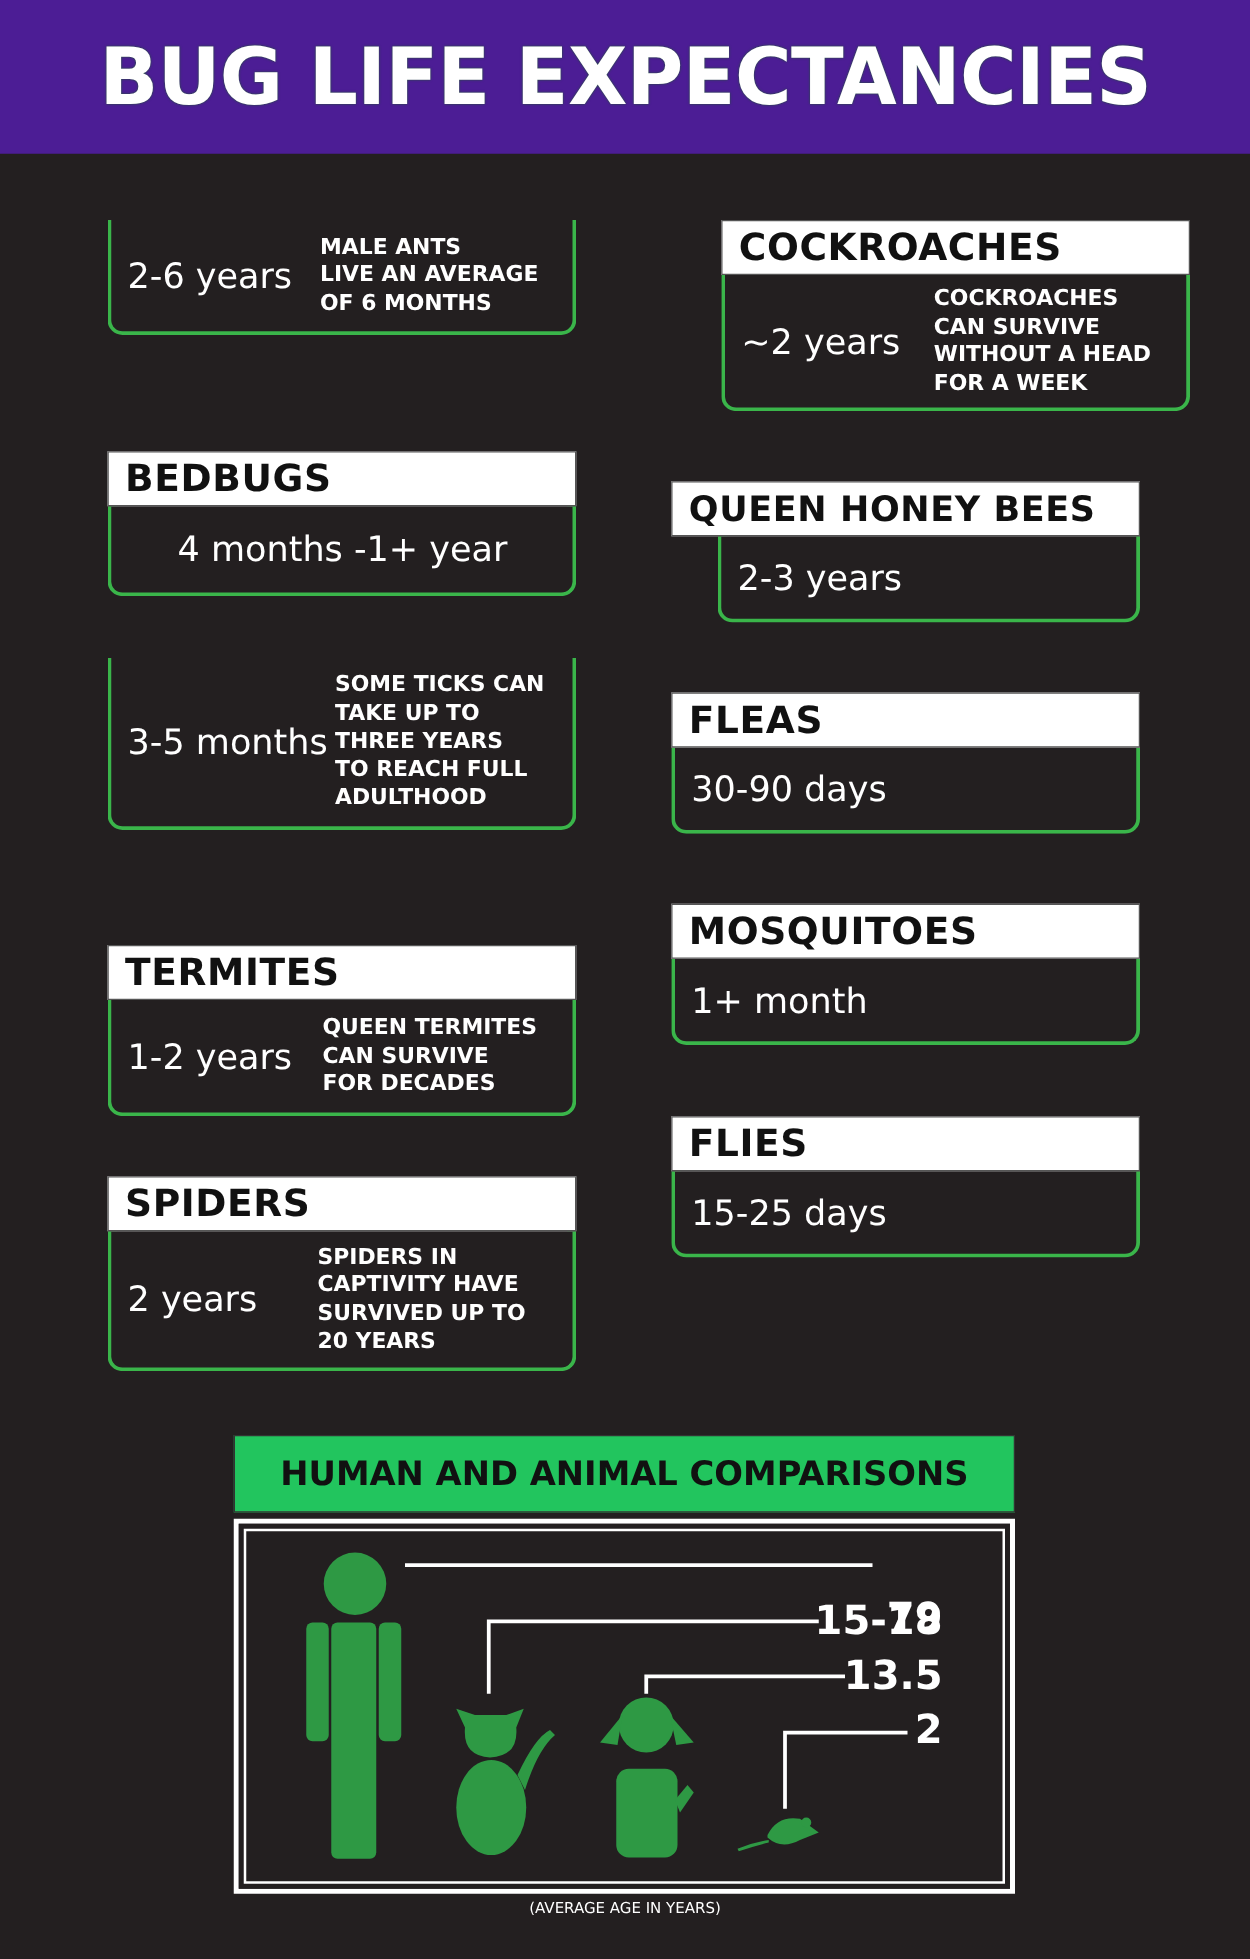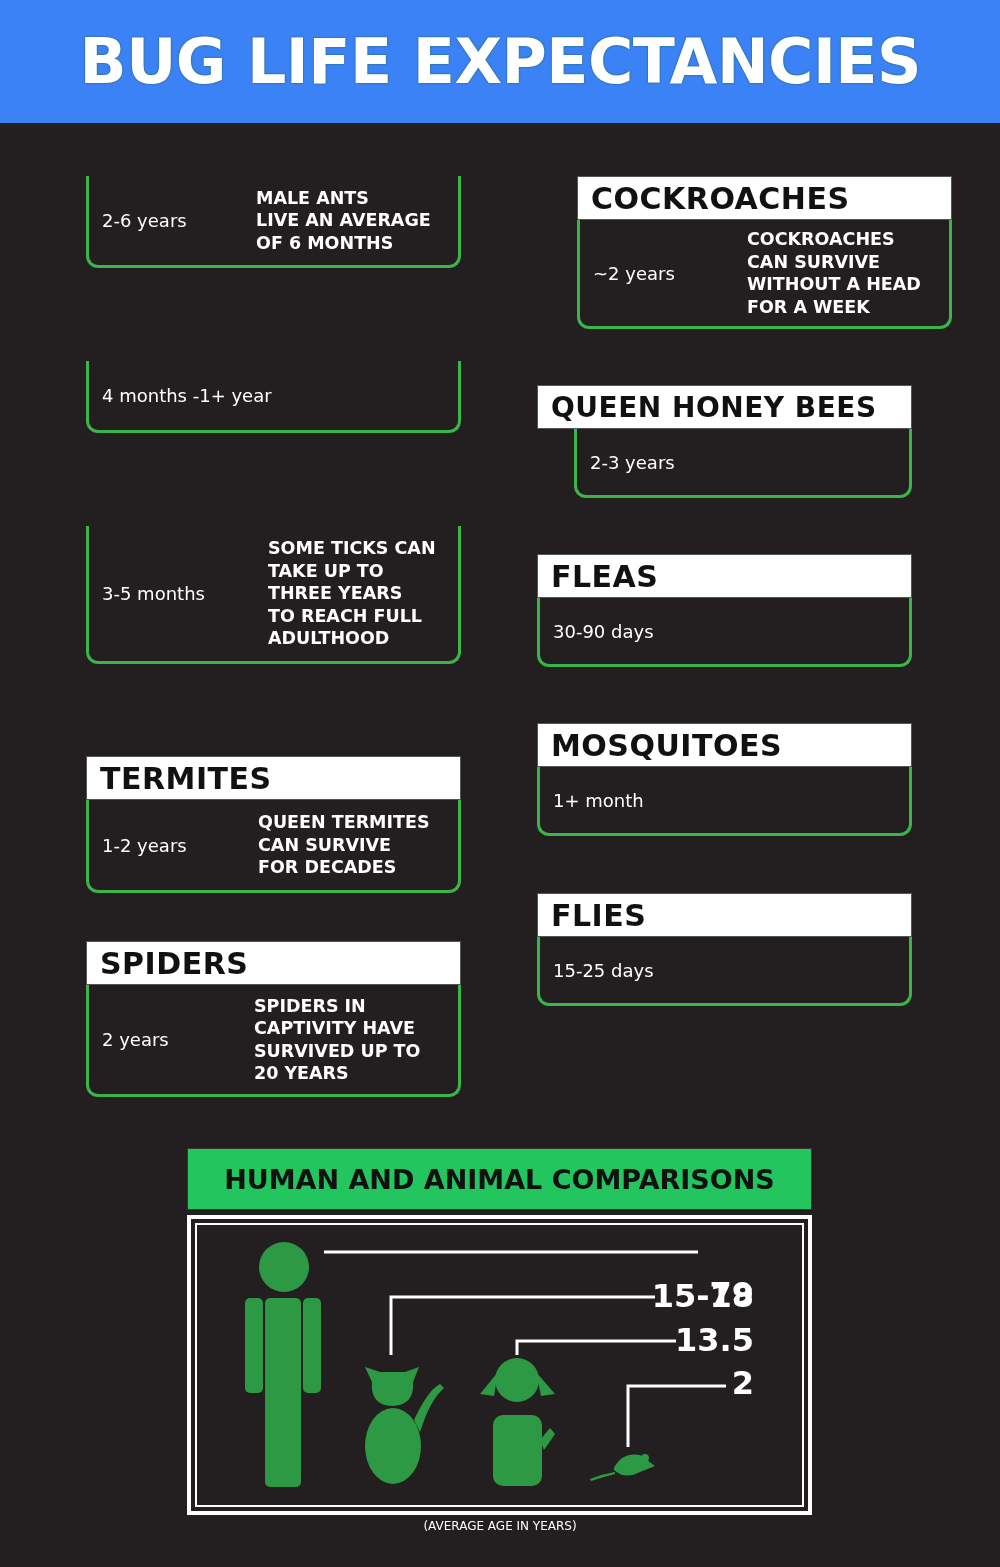--- a/index.html
+++ b/index.html
@@ -1,42 +1,42 @@
 <!DOCTYPE html>
 <html><head>
 <meta charset="utf-8">
 <style>
   html, body { margin:0; padding:0; }
   body {
     width:1000px; height:1567px; background:#231f20; position:relative; overflow:hidden;
     font-family:"Liberation Sans", sans-serif;
   }
   .banner {
-    position:absolute; left:0; top:0; width:1000px; height:123px; background:#3b82f6;
+    position:absolute; left:0; top:0; width:1000px; height:123px; background:#4c1d95;
     display:flex; align-items:center; justify-content:center;
   }
   .banner h1 {
     margin:0; color:#fff; font-family:"DejaVu Sans", sans-serif; font-weight:bold;
     font-size:63px; letter-spacing:-0.5px; transform:scaleX(0.98);
     text-shadow:0 0 2px #1b5e28;
   }
   .card { position:absolute; width:375px; }
   .card .head {
     background:#fff; height:44px; box-sizing:border-box; padding-left:13px;
     display:flex; align-items:center; border:1px solid #555;
   }
   .card .head span {
     color:#111; font-family:"DejaVu Sans", sans-serif; font-weight:bold; font-size:30px; letter-spacing:0.5px;
   }
   .card .body {
     border:3px solid #3ab54a; border-top:none; border-radius:0 0 12px 12px; box-sizing:border-box;
     display:flex; align-items:center; padding:0 12px 0 13px; color:#fff;
   }
   .card .life {
-    font-family:"DejaVu Sans", sans-serif; font-size:18px; color:#fff; white-space:nowrap;
+    font-family:"DejaVu Sans", sans-serif; font-size:28px; color:#fff; white-space:nowrap;
   }
   .card .note {
     font-family:"DejaVu Sans", sans-serif; font-weight:bold; font-size:17.5px; line-height:22.5px;
     color:#fff; text-transform:uppercase; margin-left:auto; white-space:pre-line;
   }
   .comp-title {
     position:absolute; left:187px; top:1148px; width:625px; height:62px; background:#22c55e;
     box-sizing:border-box; border:1px solid #333; display:flex; align-items:center; justify-content:center;
   }
   .comp-title span { font-family:"DejaVu Sans", sans-serif; font-weight:bold; font-size:27px; color:#111; }
@@ -65,21 +65,24 @@
 <div class="card" style="left:86px; top:176px;">
   <div class="body" style="height:92px;">
     <span class="life">2-6 years</span>
     <span class="note" style="width:190px;">MALE ANTS
 LIVE AN AVERAGE
 OF 6 MONTHS</span>
   </div>
 </div>
 
 <div class="card" style="left:86px; top:361px;">
-  <div class="body" style="height:72px;">
+  <div class="head">
+      <span>BEDBUGS</span>
+    </div>
+  <div class="body" style="height:72px;justify-content:center;">
     <span class="life">4 months -1+ year</span>
   </div>
 </div>
 
 <div class="card" style="left:86px; top:526px;">
   <div class="body" style="height:138px;">
     <span class="life">3-5 months</span>
     <span class="note" style="width:178px;">SOME TICKS CAN
 TAKE UP TO
 THREE YEARS

